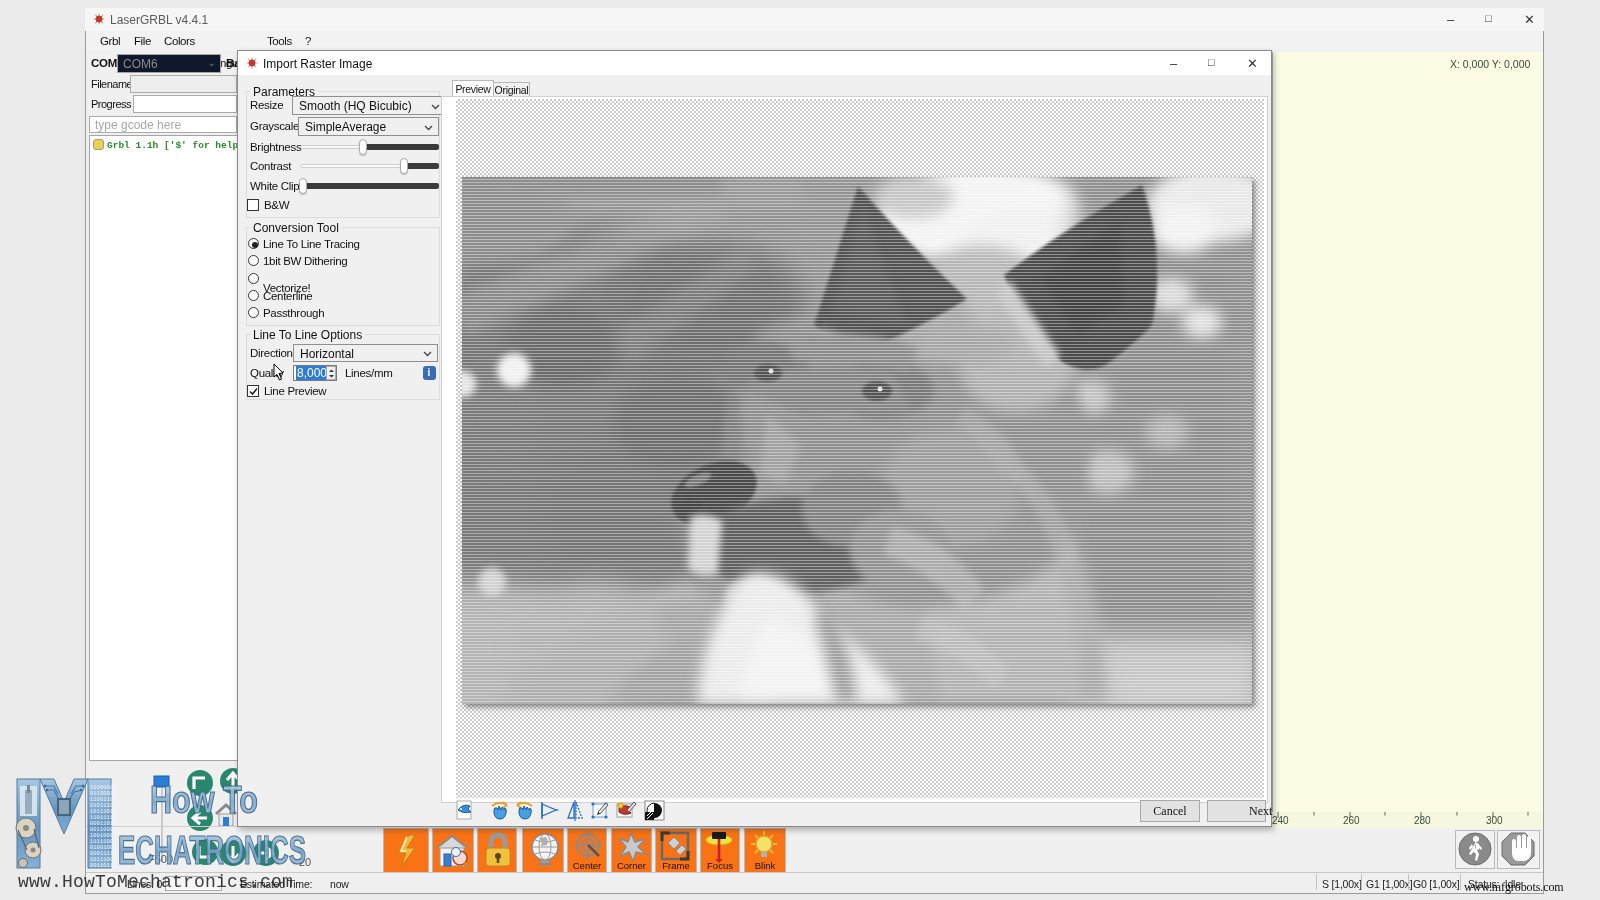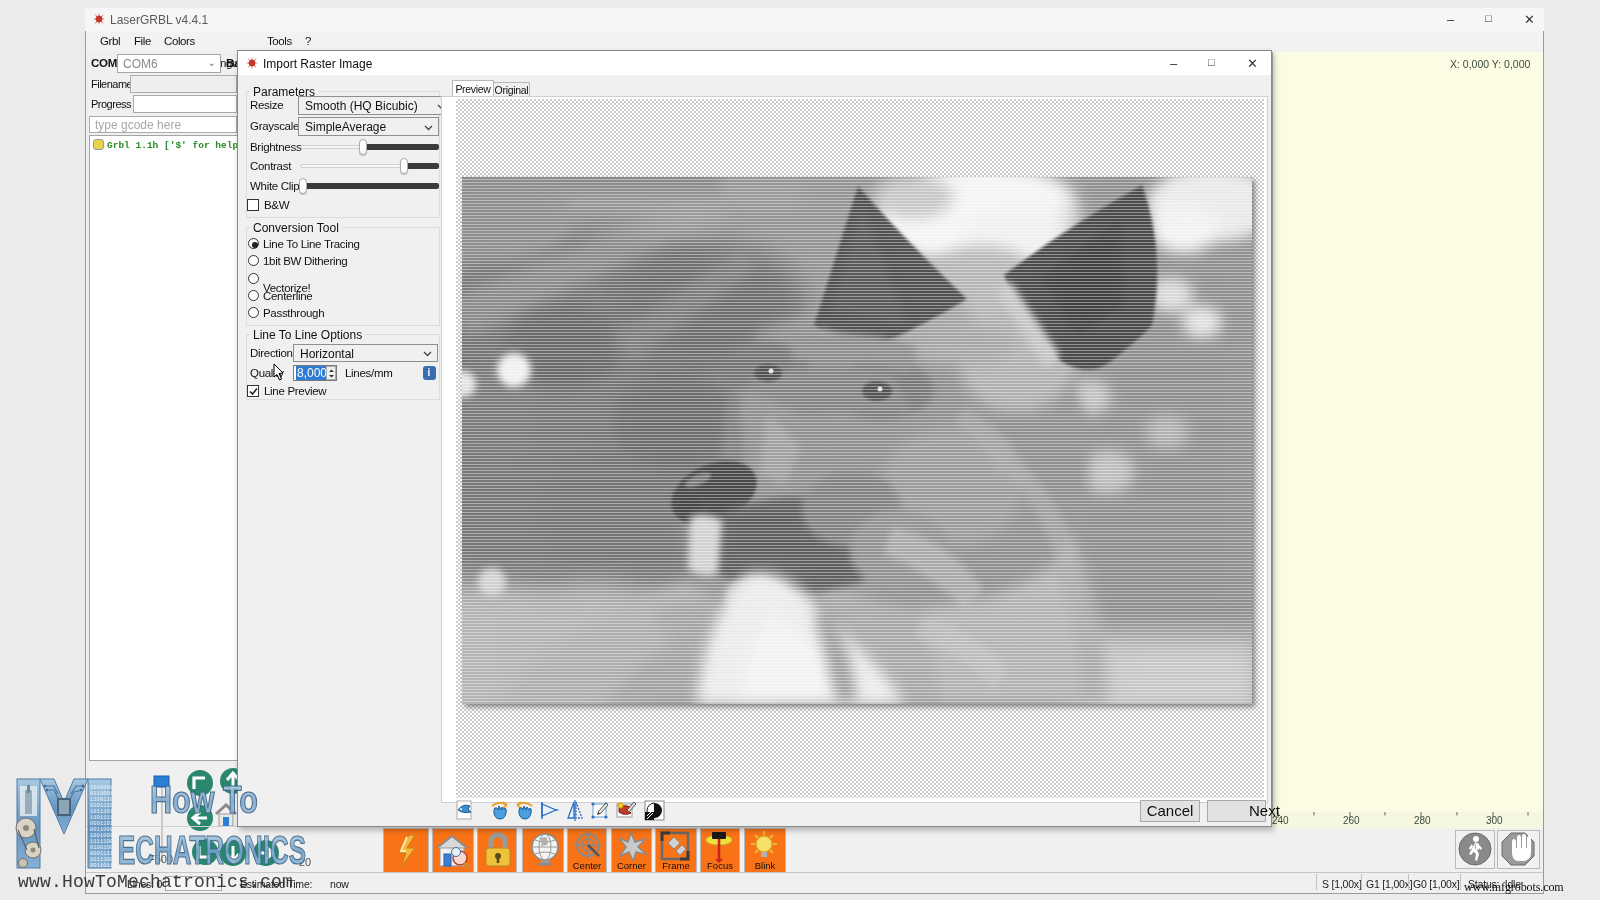--- a/index.html
+++ b/index.html
@@ -70,21 +70,21 @@
     background-size:4px 4px; background-position:0 0,2px 2px; }
 
   #photo { left:462px; top:177px; width:790px; height:527px;
     box-shadow:3px 3px 5px rgba(60,60,60,0.55); }
   #scanlines { left:462px; top:177px; width:790px; height:527px;
     background:repeating-linear-gradient(to bottom,
       rgba(255,255,255,0) 0px, rgba(255,255,255,0) 2px,
       rgba(255,255,255,0.40) 2px, rgba(255,255,255,0.40) 3px); }
 
   .dlgbtn { top:800px; height:22px; background:#e2e2e2; border:1px solid #a9a9a9;
-    font-size:15px; color:#111; text-align:center; line-height:20px; }
+    font-size:12px; color:#111; text-align:center; line-height:20px;font-family:Liberation Serif, serif; }
 
   
   #wm-left { left:18px; top:872px; font-family:"Liberation Mono",monospace;
     font-size:18px; letter-spacing:0.2px; color:rgba(40,40,40,0.9); }
   #wm-right { left:1464px; top:880px; font-family:"Liberation Serif",serif;
     font-size:12px; letter-spacing:-0.1px; color:rgba(5,5,5,0.96); }
 </style>
 </head>
 <body>
 <div id="stage">
@@ -104,21 +104,21 @@
   <div class="abs winbtn" style="left:1524px;">✕</div>
   <div class="abs" id="menubar"></div>
   <div class="abs menuitem" style="left:100px;">Grbl</div>
   <div class="abs menuitem" style="left:134px;">File</div>
   <div class="abs menuitem" style="left:164px;">Colors</div>
   <div class="abs menuitem" style="left:208px;margin-top:22px;">Language</div>
   <div class="abs menuitem" style="left:267px;">Tools</div>
   <div class="abs menuitem" style="left:305px;">?</div>
 
   <div class="abs" style="left:91px;top:57px;font-size:11.5px;font-weight:bold;letter-spacing:-0.3px;color:#111;">COM</div>
-  <div class="abs" style="left:117px;top:54px;width:104px;height:19px;background:#ffffff;border:1px solid #a5a5a5;">
+  <div class="abs" style="left:117px;top:54px;width:104px;height:19px;background:#0f172a;border:1px solid #a5a5a5;">
     <span style="position:absolute;left:5px;top:2px;font-size:12px;color:#8a8a8a;">COM6</span>
     <span style="position:absolute;right:4px;top:2px;font-size:10px;color:#777;">⌄</span>
   </div>
   <div class="abs" style="left:226px;top:57px;font-size:11.5px;font-weight:bold;letter-spacing:-0.3px;color:#111;">Ba</div>
   <div class="abs" style="left:91px;top:78px;font-size:11px;letter-spacing:-0.5px;color:#111;">Filename</div>
   <div class="abs tbox" style="left:130px;top:75px;width:107px;height:18px;background:#eee;"></div>
   <div class="abs" style="left:91px;top:98px;font-size:11px;letter-spacing:-0.5px;color:#111;">Progress</div>
   <div class="abs tbox" style="left:133px;top:95px;width:104px;height:18px;"></div>
   <div class="abs tbox" style="left:89px;top:116px;width:148px;height:17px;">
     <span style="position:absolute;left:5px;top:1px;font-size:12px;color:#a8a8a8;">type gcode here</span>
@@ -315,21 +315,21 @@
   </svg>
   <div class="abs" id="dlg-titletext">Import Raster Image</div>
   <div class="abs" style="left:1170px;top:56px;font-size:13px;color:#333;">–</div>
   <div class="abs" style="left:1208px;top:56px;font-size:11px;color:#333;">□</div>
   <div class="abs" style="left:1247px;top:56px;font-size:13px;color:#333;">✕</div>
 
   <div class="abs grpbox" style="left:246px;top:91px;width:194px;height:127px;"></div>
   <div class="abs grplabel" style="left:250px;top:85px;">Parameters</div>
 
   <div class="abs lbl" style="left:250px;top:99px;">Resize</div>
-  <div class="abs combo" style="left:298px;top:96px;width:154px;height:19px;">
+  <div class="abs combo" style="left:292px;top:96px;width:154px;height:19px;">
     <span style="position:absolute;left:6px;top:2px;">Smooth (HQ Bicubic)</span>
     <svg class="chevsvg" style="position:absolute;right:5px;top:7px;" width="9" height="6" viewBox="0 0 9 6">
         <path d="M1 1 L4.5 4.5 L8 1" fill="none" stroke="#444" stroke-width="1.3"></path>
       </svg>
   </div>
   <div class="abs lbl" style="left:250px;top:120px;">Grayscale</div>
   <div class="abs combo" style="left:298px;top:117px;width:141px;height:19px;">
     <span style="position:absolute;left:6px;top:2px;">SimpleAverage</span>
     <svg class="chevsvg" style="position:absolute;right:5px;top:7px;" width="9" height="6" viewBox="0 0 9 6">
         <path d="M1 1 L4.5 4.5 L8 1" fill="none" stroke="#444" stroke-width="1.3"></path>

